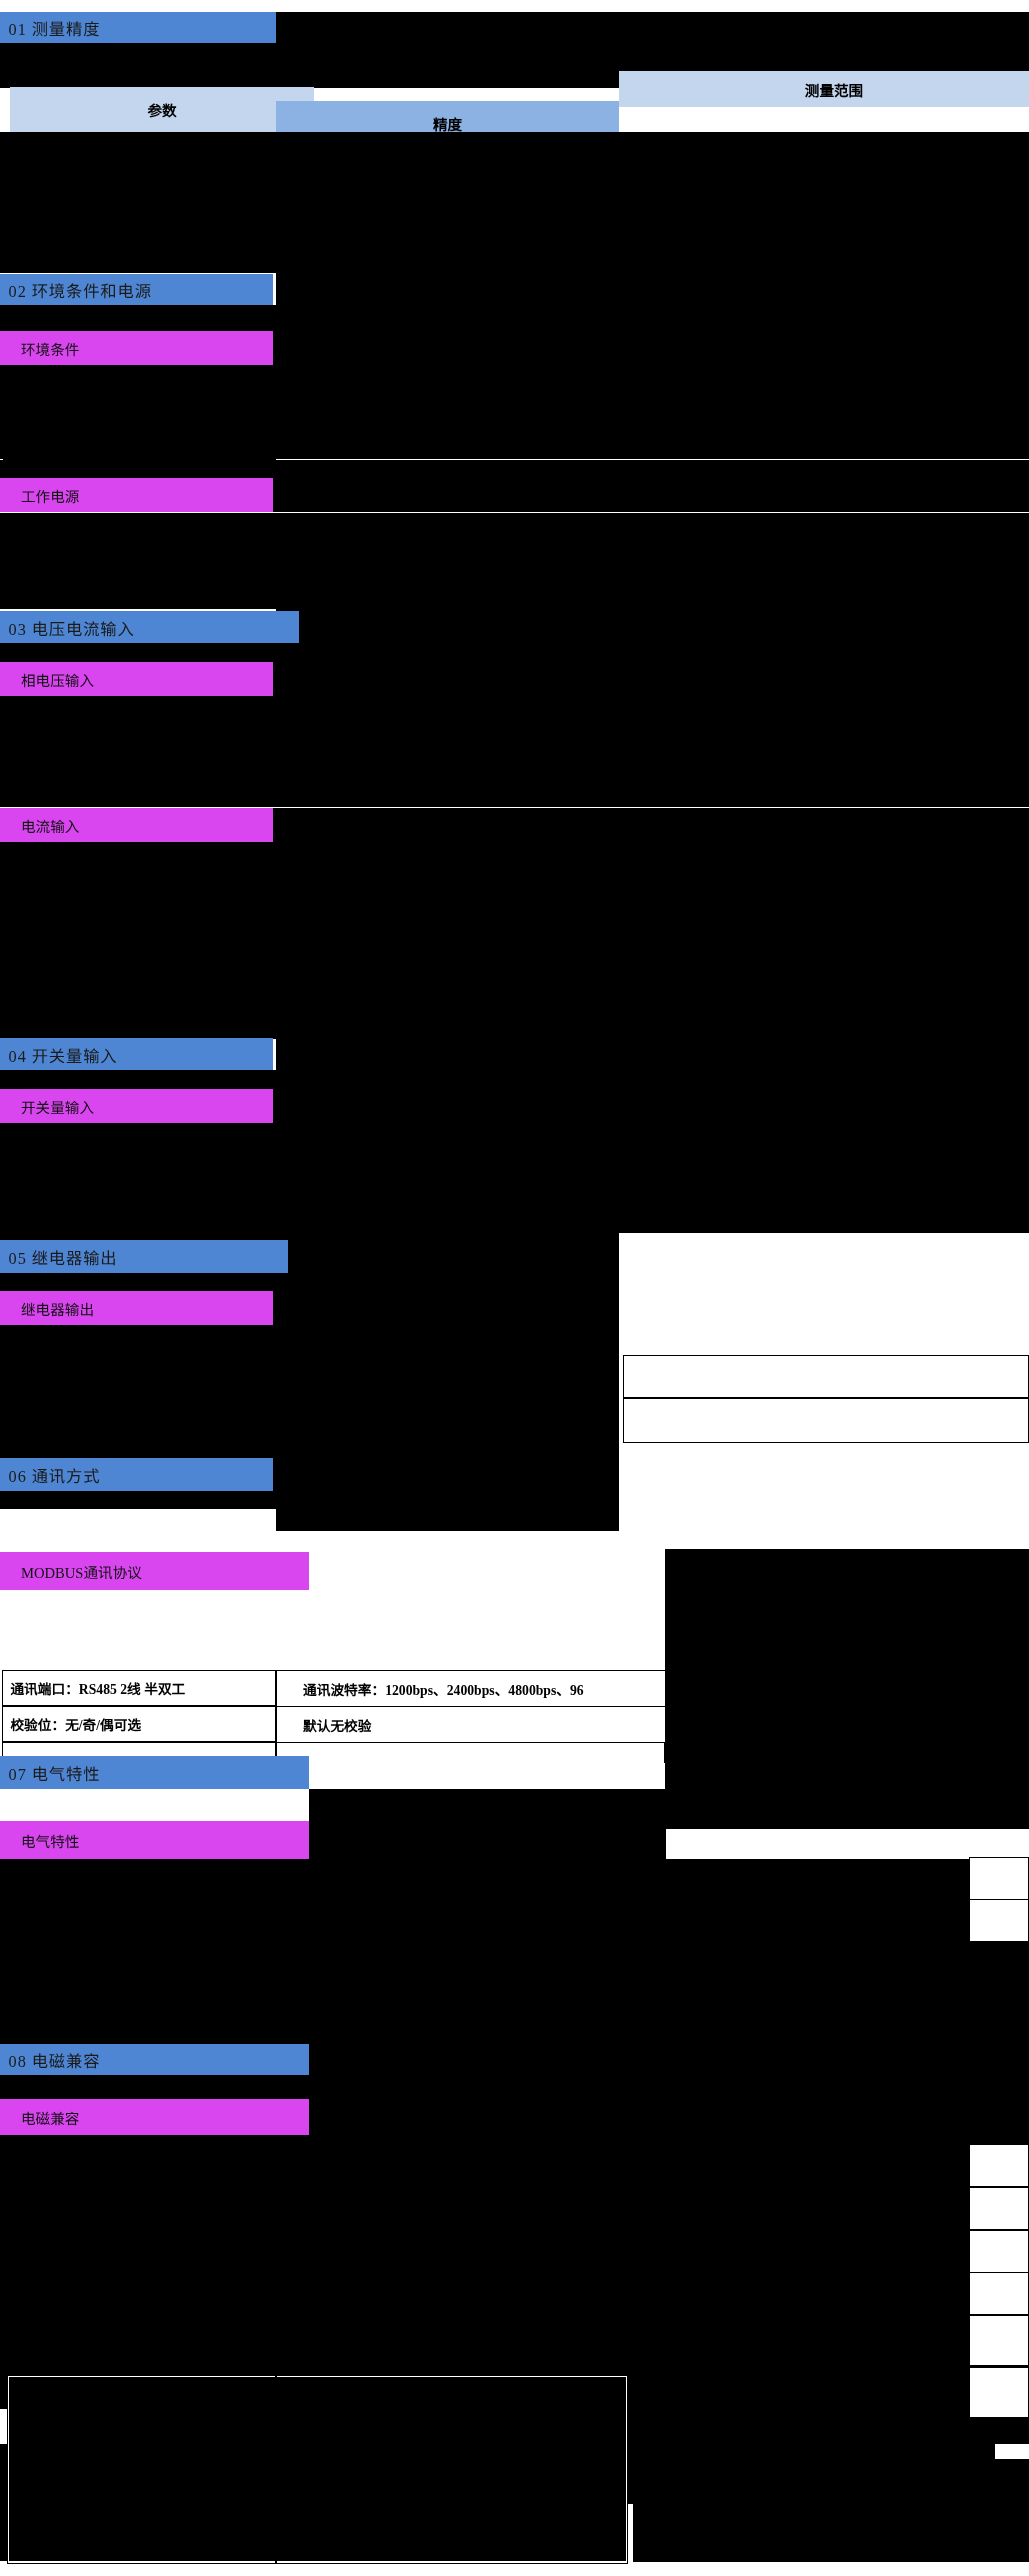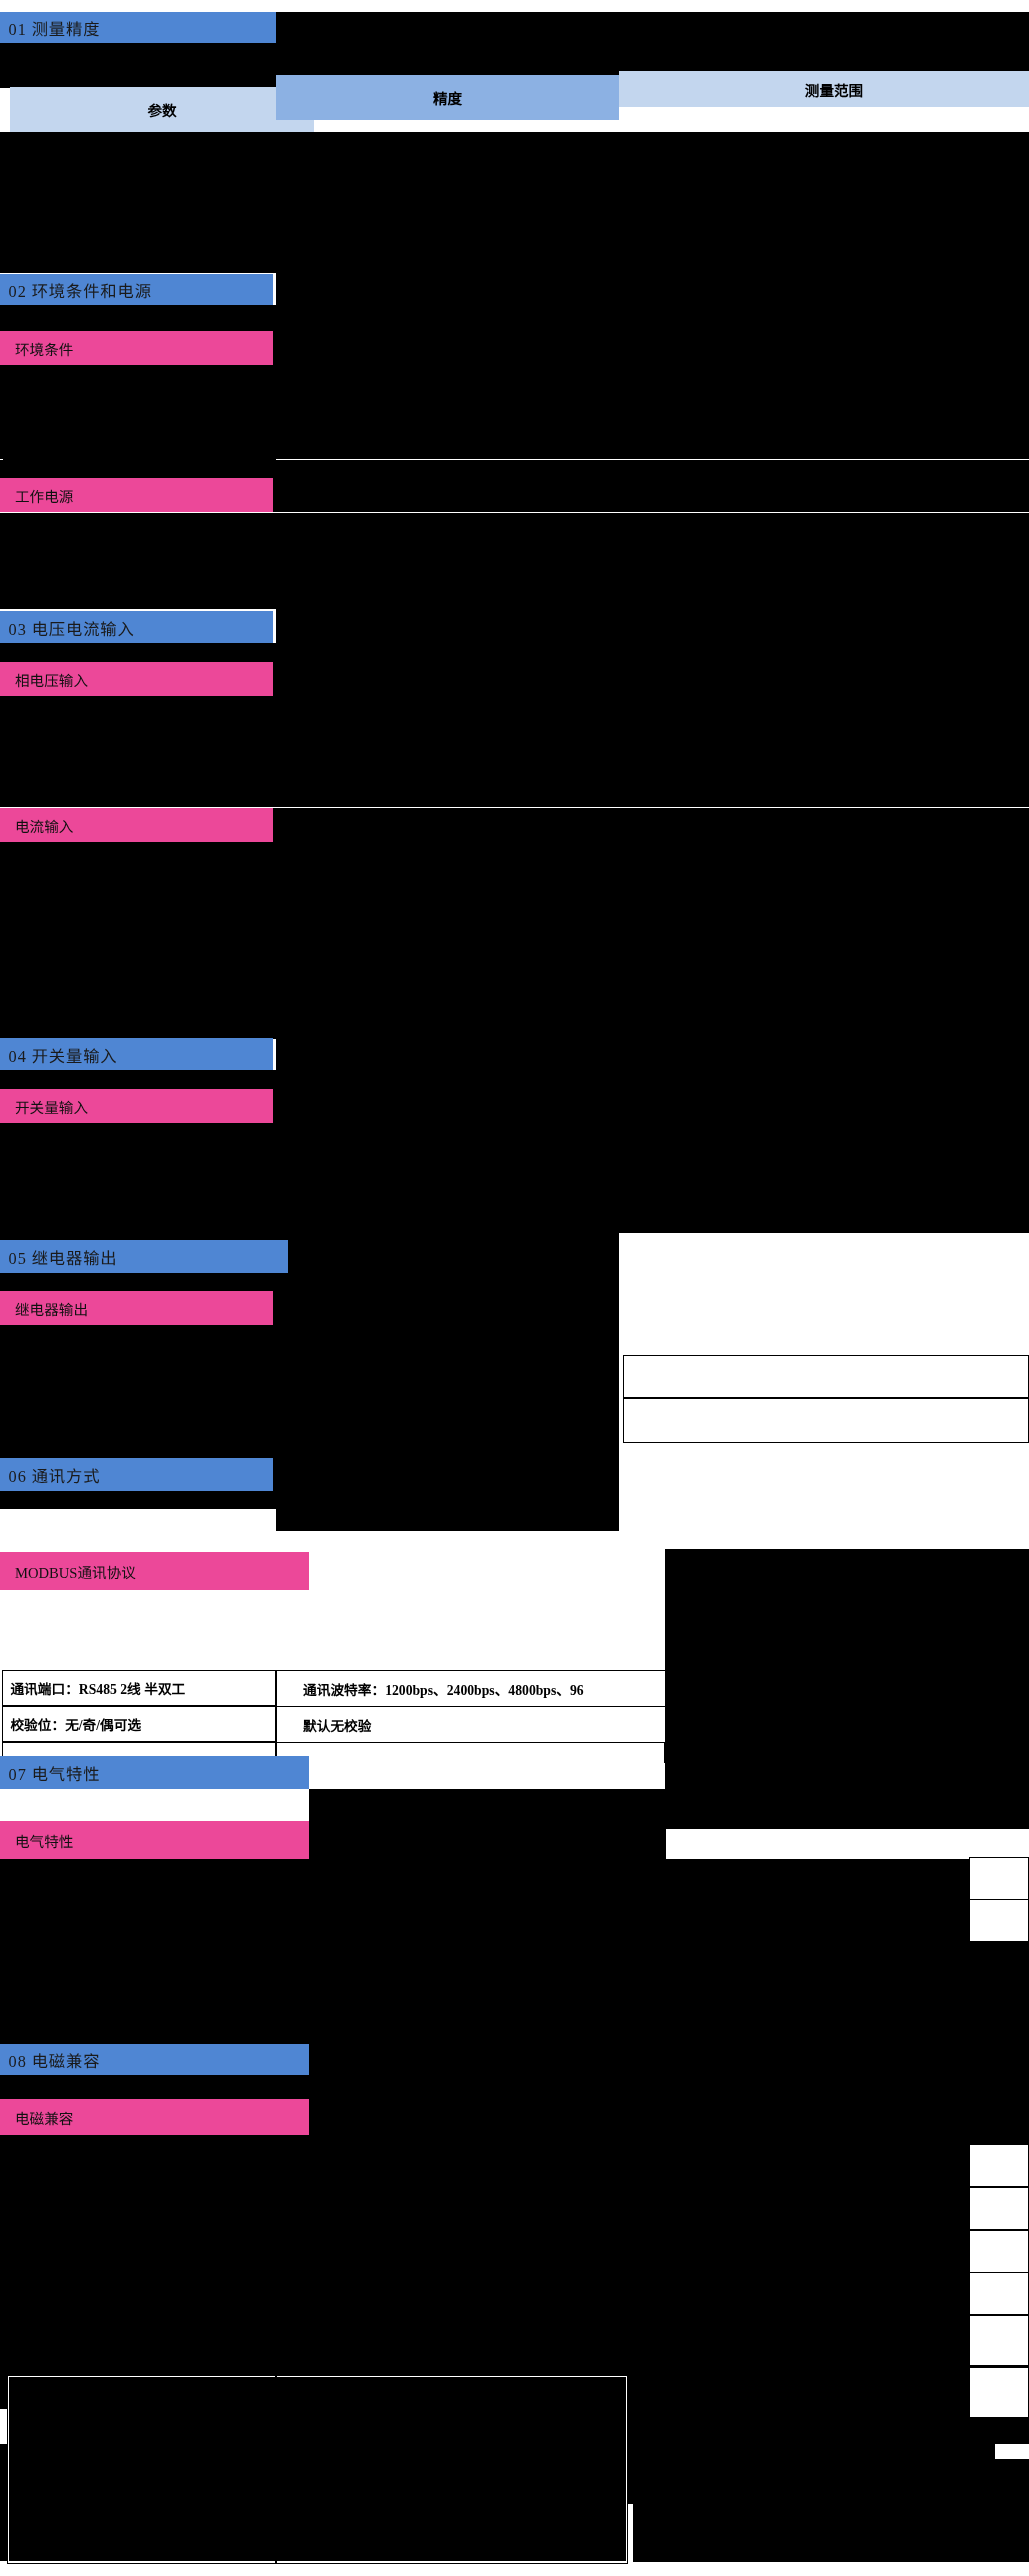--- a/index.html
+++ b/index.html
@@ -25,26 +25,26 @@
     color:#1a1a1a;
     font-size:16.3px;
     font-weight:400;
     letter-spacing:0.9px;
     display:flex;
     align-items:center;
     padding-left:8.6px;
     white-space:nowrap;
   }
   .sub-head{
-    background:#ec4899;
+    background:#d946ef;
     color:#111;
     font-size:14.6px;
     display:flex;
     align-items:center;
-    padding-left:15px;
+    padding-left:21px;
     white-space:nowrap;
   }
   .col-head{
     background:#C3D6EE;
     color:#000;
     font-size:14.6px;
     font-weight:bold;
     display:flex;
     align-items:center;
     justify-content:center;
@@ -75,21 +75,21 @@
 <body>
 
 <div id="page">
 
   <div class="abs blk" style="left:276px;top:12px;width:753px;height:31px;"></div>
   <div class="abs sec-head" style="left:0px;top:12px;width:276px;height:31px;">01  测量精度</div>
 
   <div class="abs blk" style="left:0px;top:43px;width:1029px;height:45px;"></div>
 
   <div class="abs col-head" style="left:10px;top:87px;width:304px;height:45px;">参数</div>
-  <div class="abs col-head mid" style="left:276px;top:75px;width:343px;height:45px;">精度</div>
+  <div class="abs col-head mid" style="left:276px;top:101px;width:343px;height:45px;">精度</div>
   <div class="abs col-head" style="left:619px;top:71px;width:410px;height:36px;padding-left:20px;">测量范围</div>
 
   <div class="abs blk" style="left:0px;top:132px;width:1029px;height:141px;"></div>
 
   <div class="abs blk" style="left:276px;top:273px;width:753px;height:34px;"></div>
   <div class="abs sec-head" style="left:0px;top:274px;width:273px;height:31px;">02  环境条件和电源</div>
 
   <div class="abs blk" style="left:0px;top:305px;width:1029px;height:26px;"></div>
 
   <div class="abs sub-head" style="left:0px;top:331px;width:273px;height:34px;">环境条件</div>
@@ -101,21 +101,21 @@
   <div class="abs blk" style="left:0px;top:460px;width:1029px;height:19px;"></div>
 
   <div class="abs sub-head" style="left:0px;top:478px;width:273px;height:34px;">工作电源</div>
   <div class="abs blk" style="left:273px;top:478px;width:756px;height:34px;"></div>
 
   <div class="abs blk" style="left:0px;top:513px;width:1029px;height:96px;"></div>
   <div class="abs cell empty" style="left:3.4px;top:515px;width:273px;height:46px;background:#000;"></div>
   <div class="abs cell empty" style="left:3.4px;top:561px;width:273px;height:46px;background:#000;"></div>
 
   <div class="abs blk" style="left:276px;top:609px;width:753px;height:36px;"></div>
-  <div class="abs sec-head" style="left:0px;top:611px;width:273px;height:33px;">03  电压电流输入</div>
+  <div class="abs sec-head" style="left:0px;top:611px;width:299px;height:33px;">03  电压电流输入</div>
 
   <div class="abs blk" style="left:0px;top:643px;width:1029px;height:19px;"></div>
 
   <div class="abs sub-head" style="left:0px;top:662px;width:273px;height:34px;">相电压输入</div>
   <div class="abs blk" style="left:273px;top:662px;width:756px;height:34px;"></div>
 
   <div class="abs blk" style="left:0px;top:696px;width:1029px;height:111px;"></div>
 
   <div class="abs sub-head" style="left:0px;top:808px;width:273px;height:34px;">电流输入</div>
   <div class="abs blk" style="left:273px;top:808px;width:756px;height:34px;"></div>

